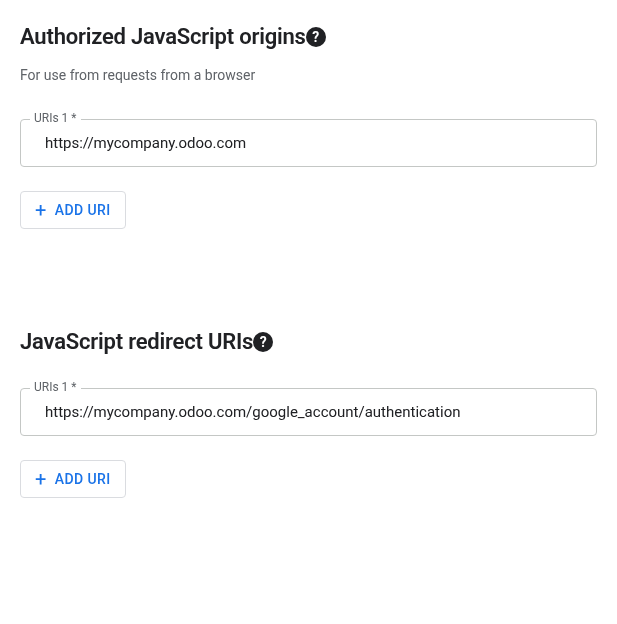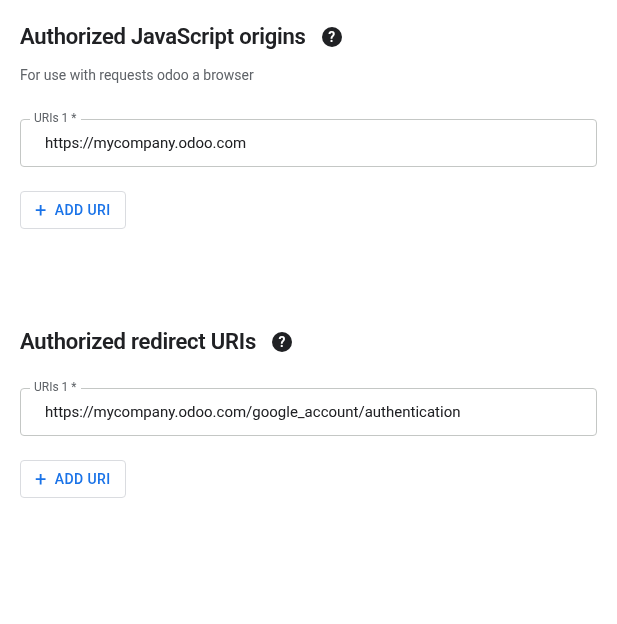--- a/index.html
+++ b/index.html
@@ -15,21 +15,21 @@
     }
     .section {
       margin-bottom: 100px;
     }
     .section:last-child {
       margin-bottom: 20px;
     }
     .section-header {
       display: flex;
       align-items: center;
-      gap: 16px;
+      gap: 0;
       margin-bottom: 18px;
     }
     .section-title {
       font-size: 22px;
       font-weight: 600;
       color: #202124;
       letter-spacing: -0.2px;
     }
     .help-icon {
       width: 20px;
@@ -95,34 +95,34 @@
     }
   </style>
 </head>
 <body>
 
 <div class="section">
   <div class="section-header">
     <h2 class="section-title">Authorized JavaScript origins</h2>
     <span class="help-icon">?</span>
   </div>
-  <p class="section-description">For use with requests odoo a browser</p>
+  <p class="section-description">For use from requests from a browser</p>
   <div class="input-wrapper">
     <label class="input-label">URIs 1 *</label>
     <input type="text" class="uri-input" value="https://mycompany.odoo.com" style="">
   </div>
   <button class="add-button">
     <span class="plus-icon">+</span>
     <span>ADD URI</span>
   </button>
 </div>
 
 <div class="section">
   <div class="section-header">
-    <h2 class="section-title">Authorized redirect URIs</h2>
+    <h2 class="section-title">JavaScript redirect URIs</h2>
     <span class="help-icon">?</span>
   </div>
   <div class="input-wrapper">
     <label class="input-label">URIs 1 *</label>
     <input type="text" class="uri-input" value="https://mycompany.odoo.com/google_account/authentication" style="">
   </div>
   <button class="add-button">
     <span class="plus-icon">+</span>
     <span>ADD URI</span>
   </button>

